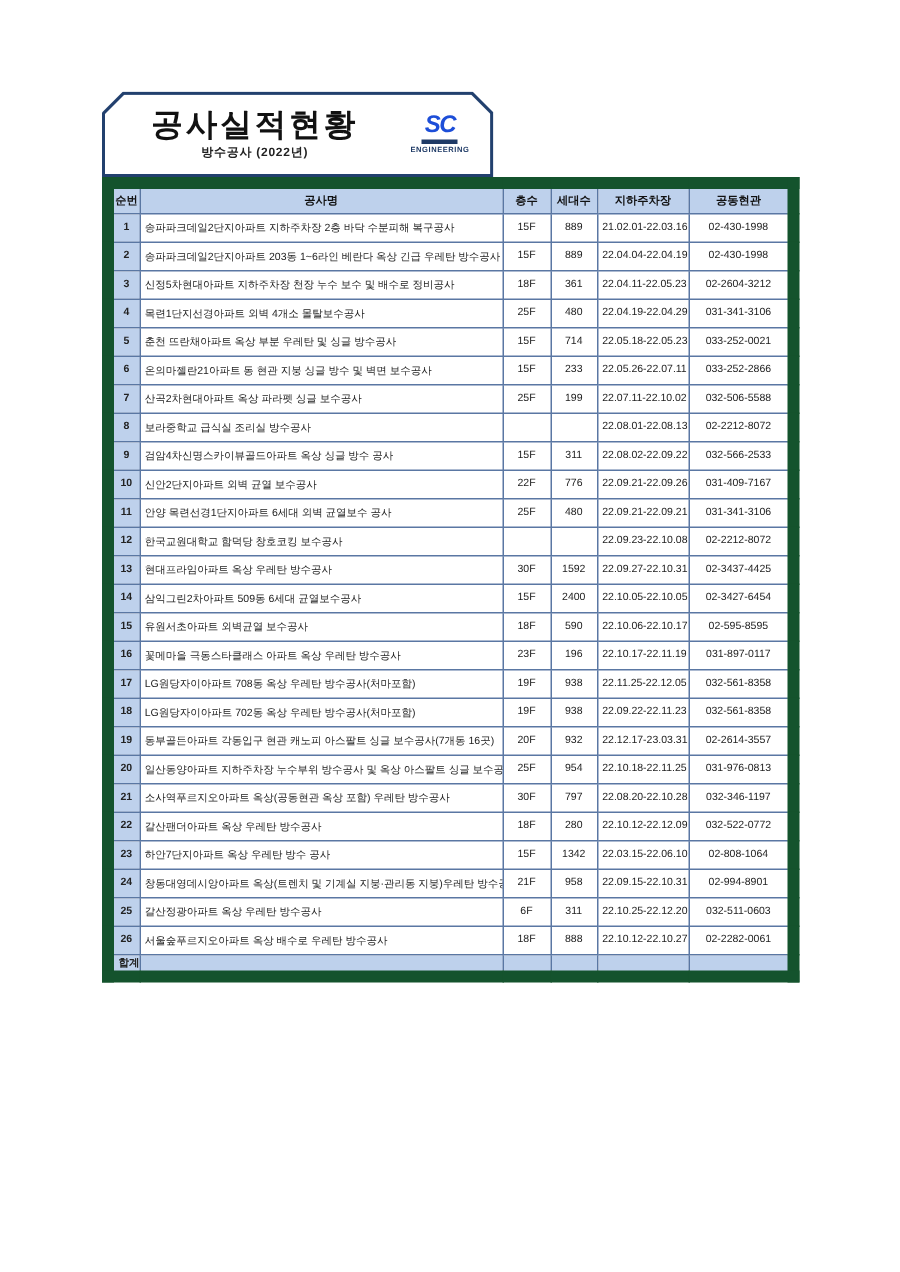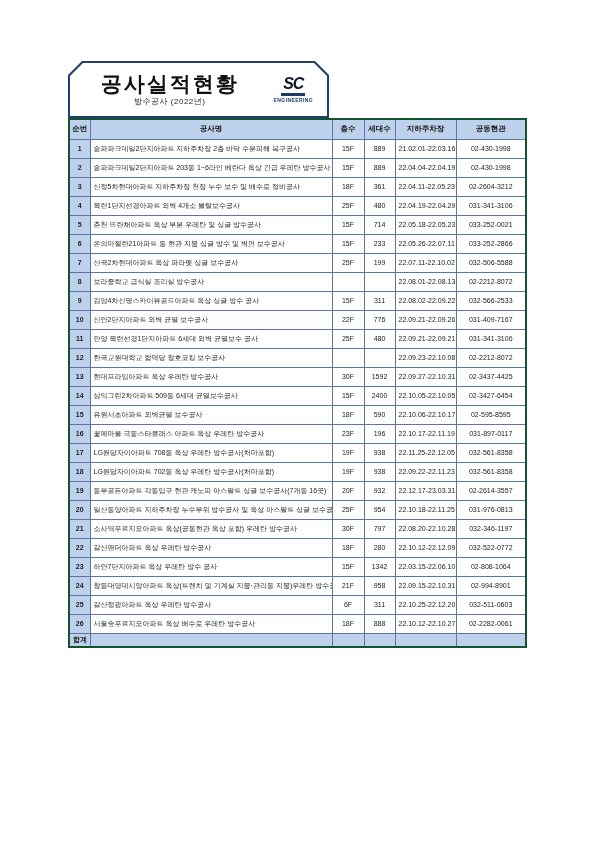--- a/index.html
+++ b/index.html
@@ -18,34 +18,34 @@
     position:absolute; inset:0; background:#22406e;
     clip-path:polygon(14px 0, calc(100% - 14px) 0, 100% 14px, 100% 100%, 0 100%, 0 14px);
   }
   .title-box-inner {
     position:absolute; inset:2px; background:#ffffff;
     clip-path:polygon(13px 0, calc(100% - 13px) 0, 100% 13px, 100% 100%, 0 100%, 0 13px);
     display:flex; align-items:center;
   }
   .title-texts { flex:1; text-align:center; }
   .doc-title { font-size:21px; font-weight:bold; letter-spacing:2px; color:#111; line-height:1.15; }
-  .doc-subtitle { font-size:8px; font-weight:normal; color:#222; margin-top:0; letter-spacing:0.5px; }
+  .doc-subtitle { font-size:8px; font-weight:bold; color:#222; margin-top:0; letter-spacing:0.5px; }
   .logo { display:flex; flex-direction:column; align-items:center; margin:0 14px 0 4px; }
   .logo-sc {
-    font-size:16px; font-weight:bold; color:#0f172a; line-height:1;
+    font-size:16px; font-weight:bold; color:#1d4ed8; line-height:1;
     letter-spacing:-1px; border-bottom:3px solid #1e3a66; padding:0 2px 1px 2px;
     font-style:italic;
   }
   .logo-sub { font-size:5px; font-weight:bold; color:#1e3a66; letter-spacing:0.4px; margin-top:1px; }
 
   
   table.perf {
     position:absolute; left:68px; top:118px; width:457px;
     border-collapse:collapse; table-layout:fixed;
-    border:2px solid #14532d;
+    border:8px solid #14532d;
   }
   .perf th, .perf td { border:1px solid #5a77a3; overflow:hidden; white-space:nowrap; }
   .perf th {
     background:#bed1ec; font-size:7.5px; font-weight:bold; height:20px;
     text-align:center; color:#111;
   }
   .perf td { font-size:7px; height:19px; padding:0 3px; color:#222; text-align:center; }
   .perf td.idx { background:#bed1ec; font-weight:bold; }
   .perf td.name { text-align:left; }
   .perf tr.total td { background:#bed1ec; height:14px; font-weight:bold; }

